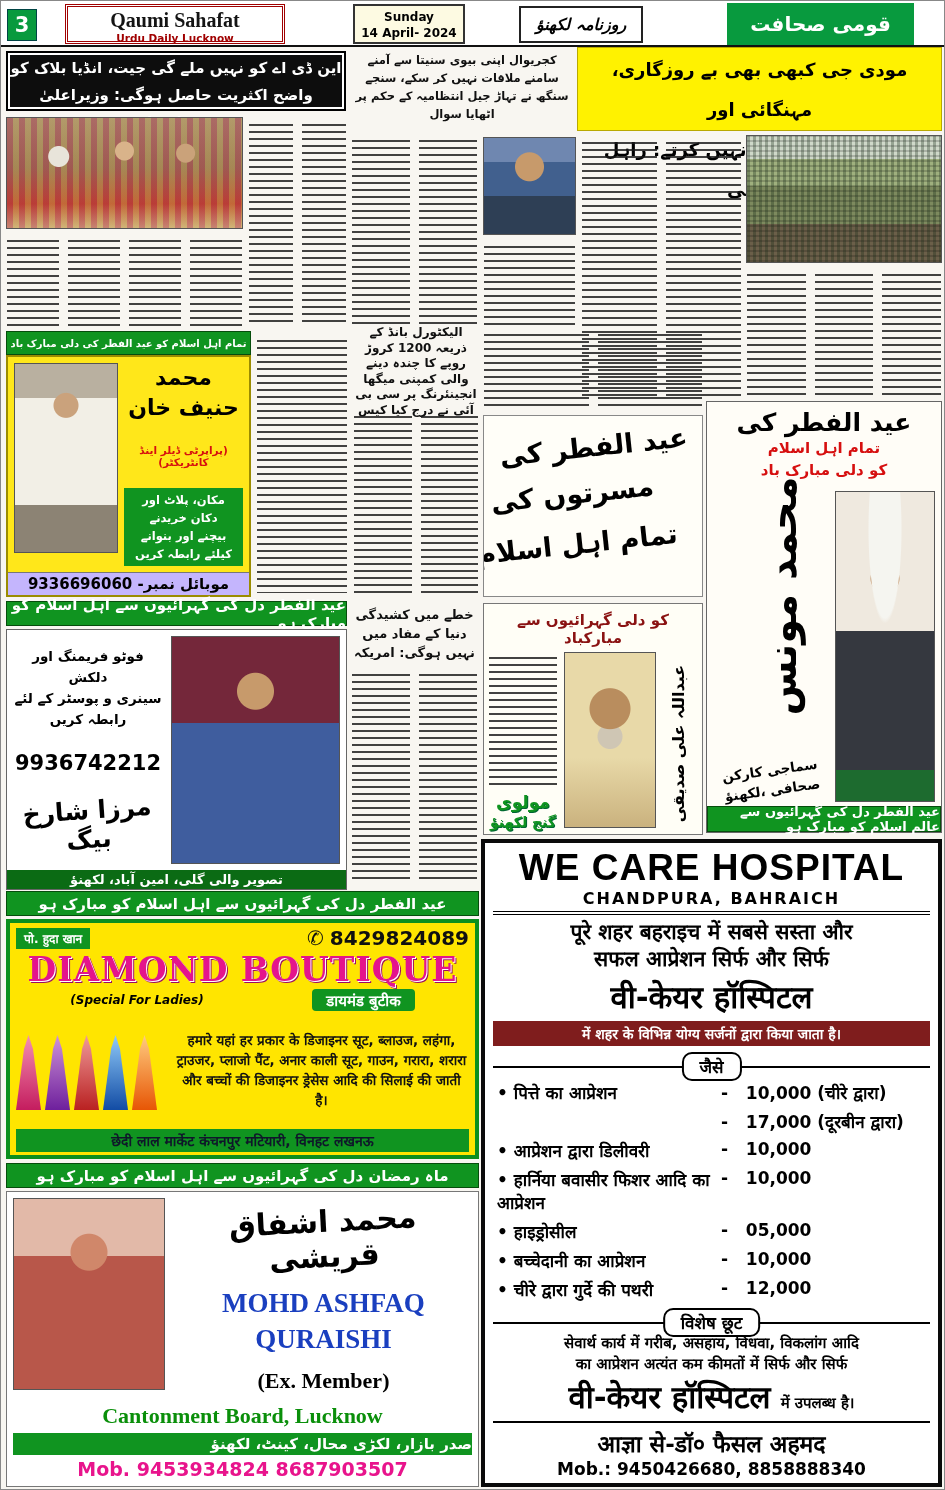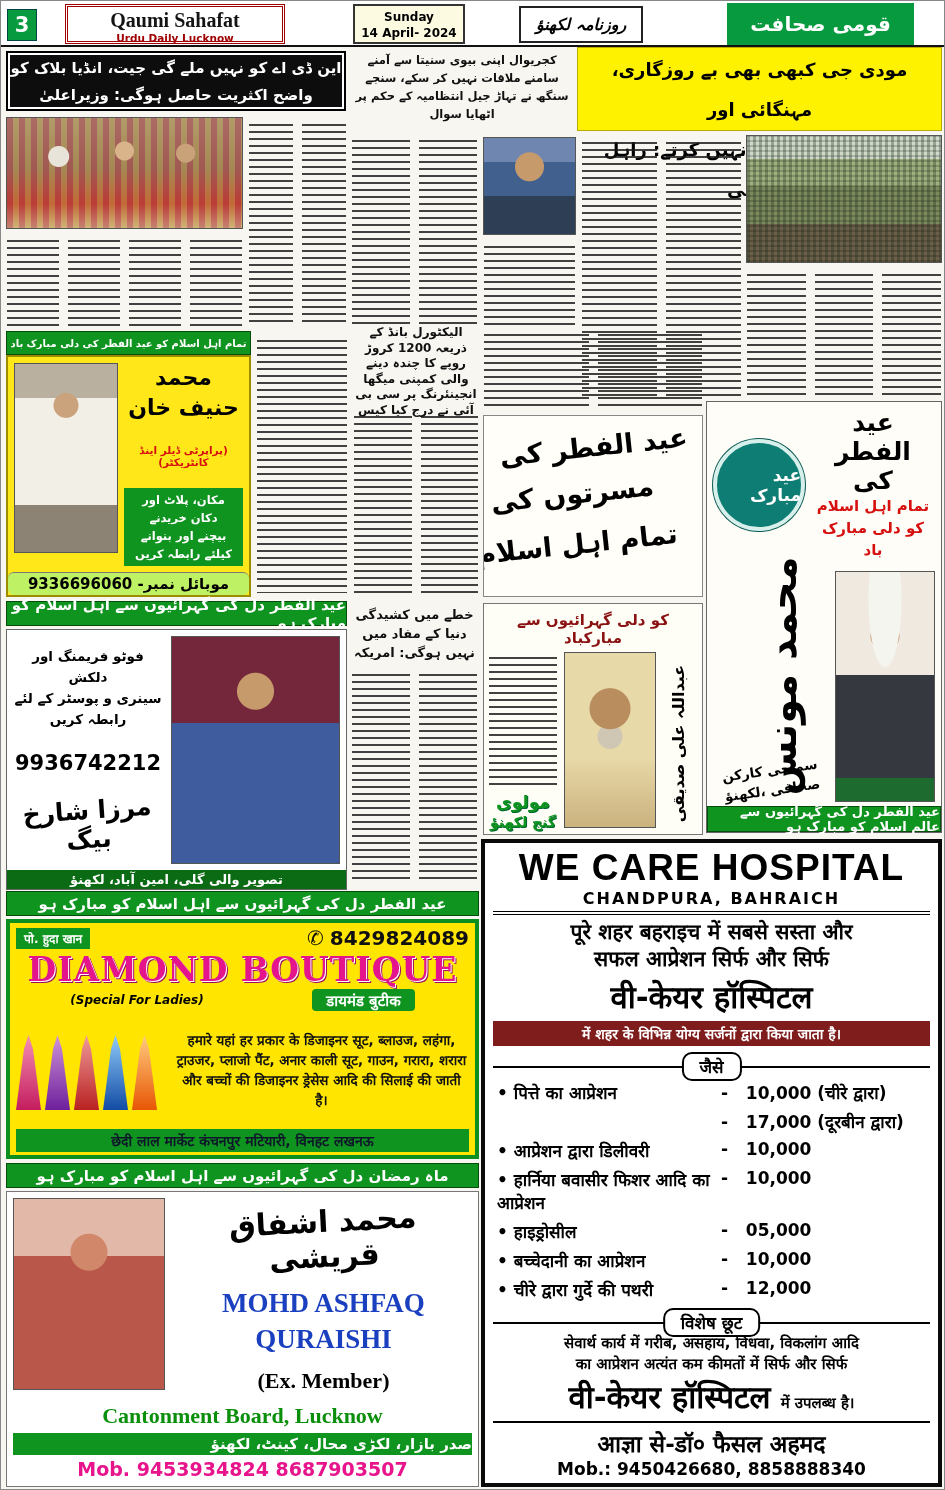--- a/index.html
+++ b/index.html
@@ -61,21 +61,21 @@
   .dress{width:25px;height:78px;}
   .bq-desc{flex:1;font-weight:bold;font-size:13.5px;line-height:20px;text-align:center;color:#111;}
   .bq-addr{background:var(--green);color:#0f172a;font-weight:bold;font-size:14px;text-align:center;padding:2px 0;}
   
   .hanif-body{background:var(--adyellow);border:2px solid #9b8c00;height:242px;display:flex;flex-direction:column;}
   .hanif-row{display:flex;flex:1;padding:6px;gap:6px;}
   .hanif-col{flex:1;display:flex;flex-direction:column;align-items:center;justify-content:space-between;text-align:center;}
   .hanif-name{font-weight:bold;font-size:22px;direction:rtl;line-height:30px;}
   .hanif-role{color:var(--red);font-weight:bold;font-size:10.5px;direction:rtl;}
   .hanif-green{background:var(--green);color:#fff;font-weight:bold;font-size:11.5px;direction:rtl;padding:3px 6px;line-height:18px;width:100%;}
-  .hanif-phone{background:#bef264;border-top:1px solid #777;font-weight:bold;font-size:15px;text-align:center;direction:rtl;padding:2px 0;border-radius:6px;}
+  .hanif-phone{background:#c4b5fd;border-top:1px solid #777;font-weight:bold;font-size:15px;text-align:center;direction:rtl;padding:2px 0;}
   
   .framing{background:#fff;border:1px solid #666;display:flex;flex-direction:column;}
   .fr-row{display:flex;flex:1;padding:6px;gap:8px;}
   .fr-left{width:150px;display:flex;flex-direction:column;justify-content:space-around;text-align:center;}
   .fr-line{font-weight:bold;font-size:13.5px;direction:rtl;line-height:21px;}
   .fr-phone{font-weight:900;font-size:21px;}
   .fr-name{font-weight:bold;font-size:25px;direction:rtl;transform:rotate(-4deg);}
   .fr-addr{background:#0b6b14;color:#fff;font-weight:bold;font-size:13px;text-align:center;direction:rtl;padding:2px 0;}
   
   .munis{background:#fffdf7;border:1px solid #666;display:flex;flex-direction:column;}
@@ -234,21 +234,20 @@
   </div>
 
   <div class="abs callig" style="left:482px;top:414px;width:220px;height:182px;">
     <div style="margin:16px 14px 0 0;">عید الفطر کی</div>
     <div style="margin:16px 48px 0 0;">مسرتوں کی</div>
     <div style="margin:18px 24px 0 0;">تمام اہل اسلام</div>
   </div>
 
   <div class="abs munis" style="left:705px;top:400px;width:236px;height:432px;">
     <div class="munis-top">
-      <div class="emblem">عید مبارک</div>
       <div class="munis-right">
         <div class="munis-title">عید الفطر کی</div>
         <div class="munis-sub">تمام اہل اسلام</div>
         <div class="munis-sub">کو دلی مبارک باد</div>
       </div>
     </div>
     <div class="munis-mid">
       <div class="munis-namecol">
         <div class="munis-name rot">محمد مونس</div>
         <div class="munis-roles">

